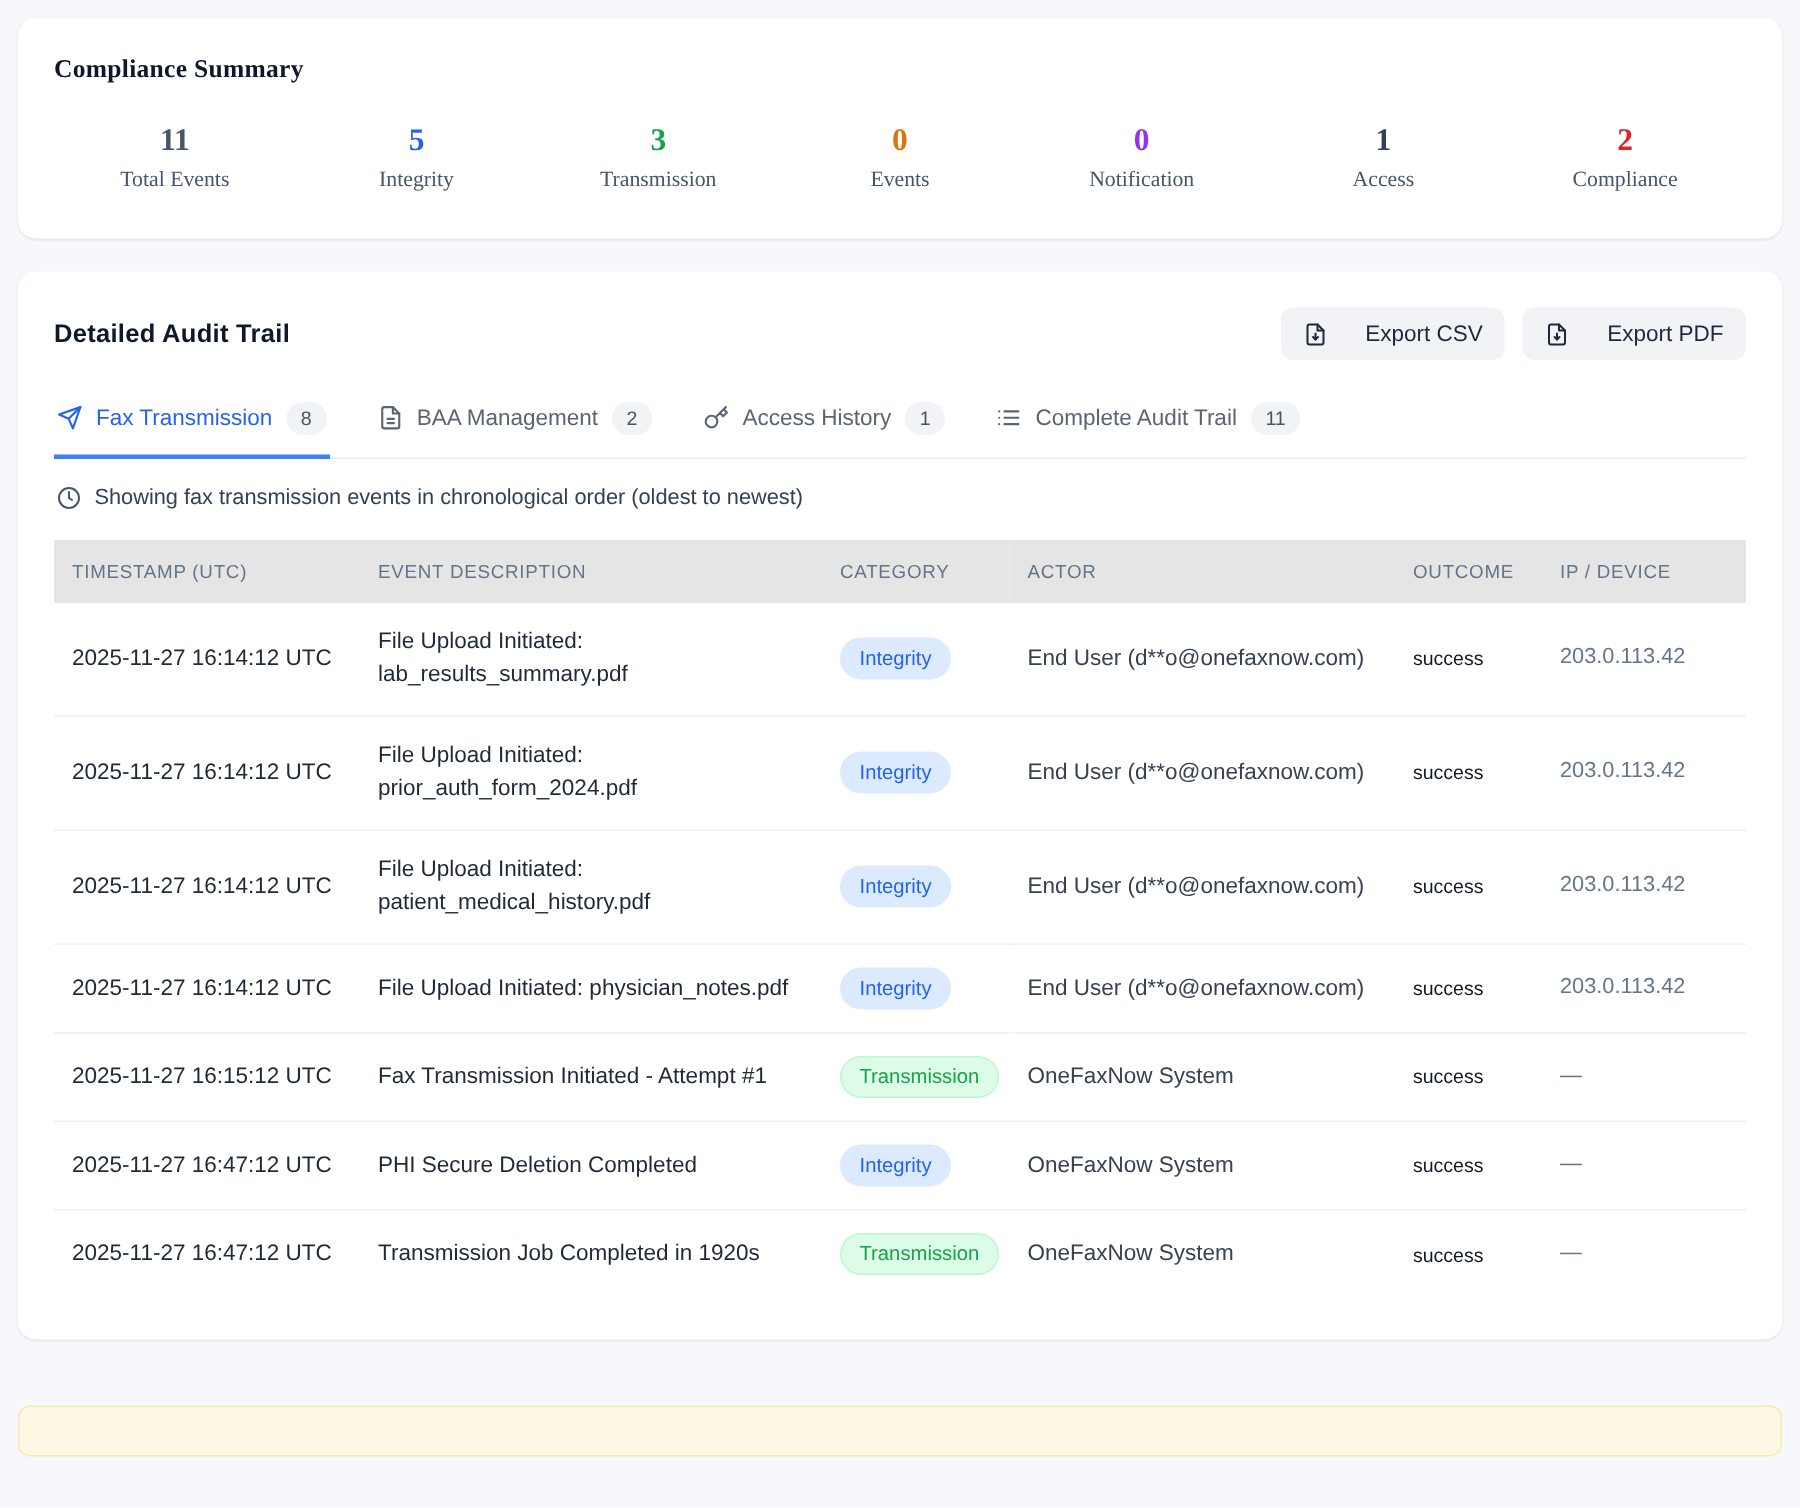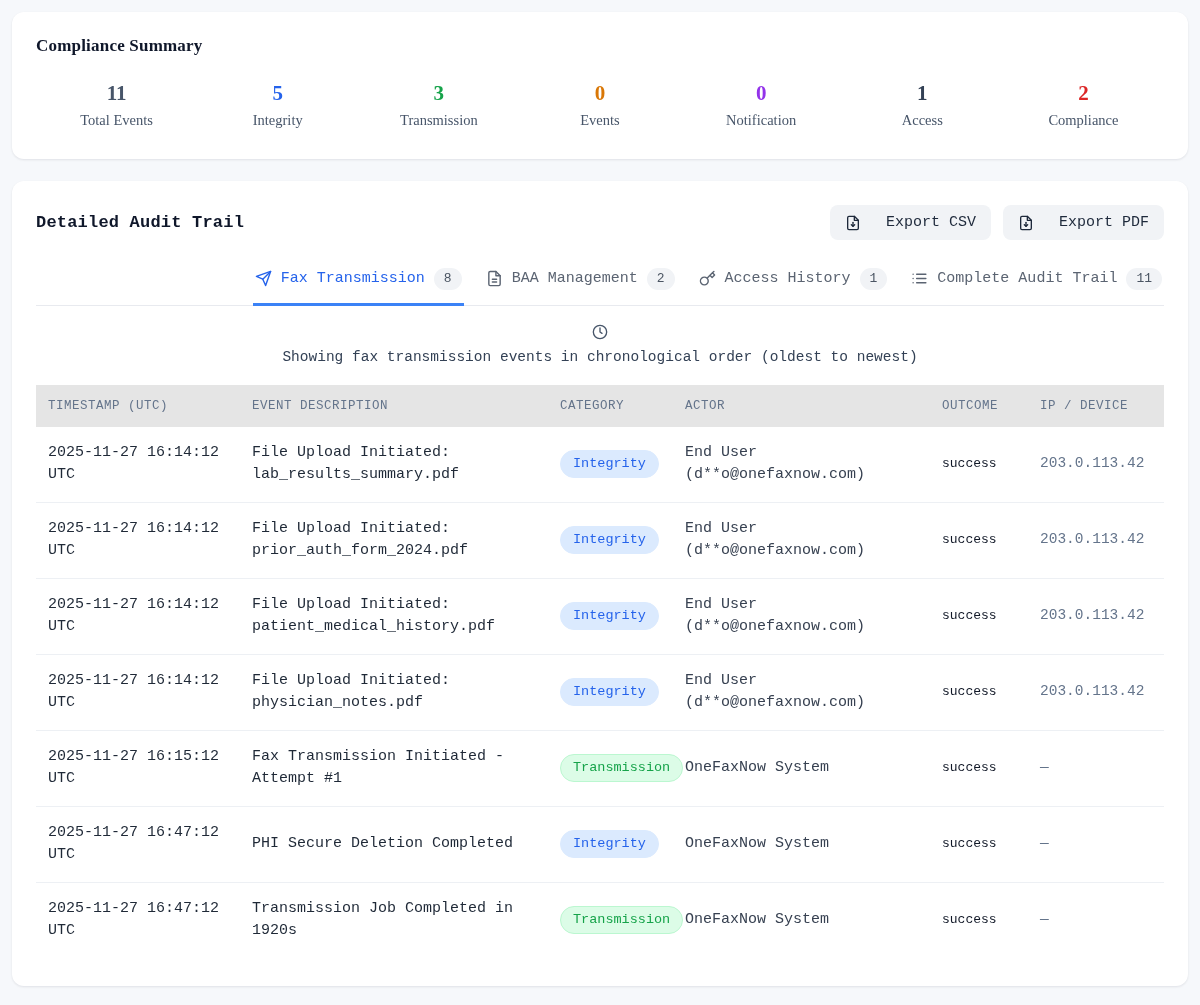--- a/index.html
+++ b/index.html
@@ -16,45 +16,45 @@
     box-shadow: 0 1px 3px rgba(16,24,40,0.06), 0 1px 2px rgba(16,24,40,0.04);
     padding: 24px;
   }
   
   .summary-card { margin-bottom: 22px; padding-bottom: 30px; font-family: Liberation Serif, serif; }
   .card-title { font-size: 17px; font-weight: bold; color: #0f172a; letter-spacing: .2px; }
   .stats { display: grid; grid-template-columns: repeat(7, 1fr); margin-top: 26px; text-align: center; }
   .stat-value { font-size: 21px; font-weight: bold; line-height: 1.1; }
   .stat-label { font-size: 14.5px; color: #475569; margin-top: 7px; }
   
-  .audit-card { margin-bottom: 44px; padding-bottom: 28px; font-family: Liberation Mono, monospace; }
+  .audit-card { margin-bottom: 44px; padding-bottom: 28px; }
   .audit-header { display: flex; justify-content: space-between; align-items: center; }
   .export-group { display: flex; gap: 12px; }
   .export-btn {
     display: flex; align-items: center; gap: 25px;
     background: #f1f3f6; border: none; border-radius: 8px;
     padding: 9px 15px; font-size: 15px; color: #1e293b;
     font-family: inherit; cursor: pointer;
   }
   .export-btn svg { display: block; }
   
-  .tabs { display: flex; gap: 20px; border-bottom: 1px solid #e8eaef; margin-top: 26px; justify-content: flex-end; }
+  .tabs { display: flex; gap: 30px; border-bottom: 1px solid #e8eaef; margin-top: 26px; }
   .tab {
     display: flex; align-items: center; gap: 9px;
     padding: 2px 2px 13px 2px; font-size: 15px; color: #5b6472;
     cursor: pointer; border-bottom: 3px solid transparent; margin-bottom: -1px;
   }
   .tab.active { color: #2563eb; border-bottom-color: #3b82f6; }
   .tab svg { display: block; }
   .tab-badge {
     background: #f1f3f6; color: #4b5563; font-size: 13px;
     padding: 3px 10px; border-radius: 999px; line-height: 1.2;
   }
   
-  .info-line { display: flex; align-items: center; gap: 9px; padding: 18px 2px 20px 2px; font-size: 14.5px; color: #334155; flex-direction: column; }
+  .info-line { display: flex; align-items: center; gap: 9px; padding: 18px 2px 20px 2px; font-size: 14.5px; color: #334155; }
   .info-line svg { display: block; flex: 0 0 auto; color: #475569; }
   
   table { width: 100%; border-collapse: collapse; table-layout: fixed; }
   thead th {
     background: #e5e5e5; color: #64748b; font-size: 12.5px; font-weight: normal;
     letter-spacing: .5px; text-align: left; padding: 14px 12px;
   }
   tbody td { padding: 15px 12px; border-top: 1px solid #edf0f4; font-size: 15px; color: #1f2937; vertical-align: middle; line-height: 1.5; }
   tbody tr:first-child td { border-top: none; }
   .col-ts { width: 204px; }

